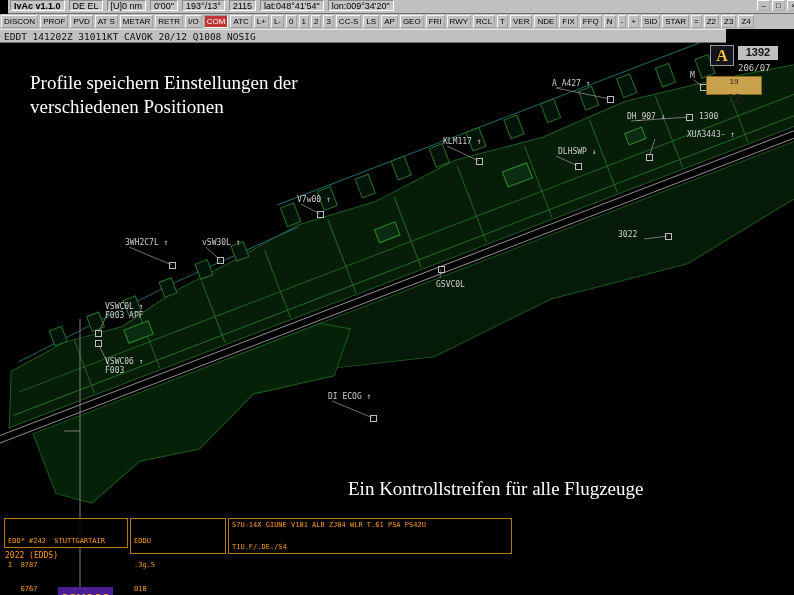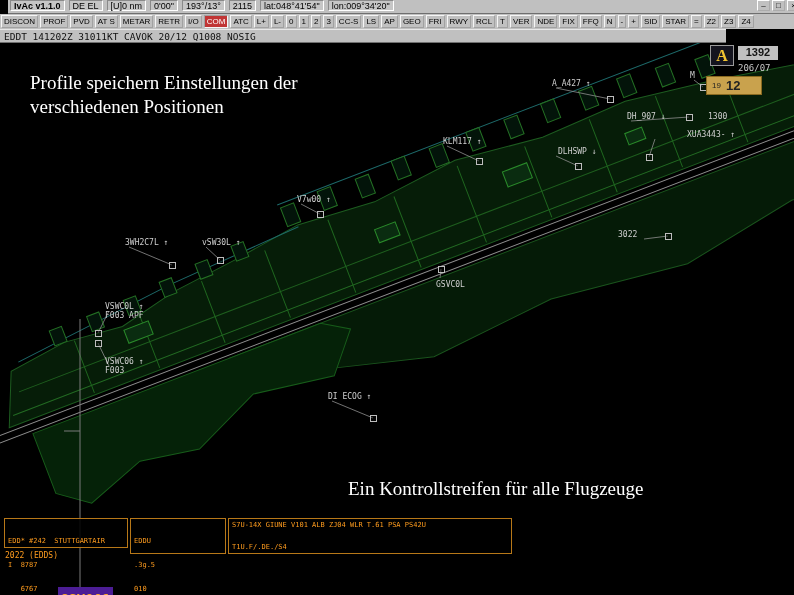--- a/index.html
+++ b/index.html
@@ -54,21 +54,21 @@
   .atis-letter { position:absolute; left:710px; top:2px; width:24px; height:21px;
     background:#14141e; border:1px solid #9a9a9a; color:#f0c330;
     font:bold 16px "Liberation Serif", serif; text-align:center; line-height:20px; z-index:9; }
   .atis-qnh { position:absolute; left:738px; top:3px; width:40px; height:14px;
     background:#c0c0c0; color:#151515; font:bold 11px "Liberation Sans",sans-serif;
     text-align:center; line-height:13px; z-index:9; }
   .atis-wind { position:absolute; left:738px; top:20px; color:#c8c8c8;
     font:9px "DejaVu Sans Mono", monospace; z-index:9; }
   .rwy-box { position:absolute; left:706px; top:33px; width:56px; height:19px;
     background:#c9a24d; border:1px solid #8a6a20; color:#222; z-index:9;
-    display:flex; align-items:center; gap:5px; padding:0 5px; }
+    display:flex; align-items:center; gap:5px; padding:0 5px;flex-direction:column; }
   .rwy-box .rwy { font-size:8px; }
   .rwy-box .temp { font-weight:bold; font-size:13px; }
 
   
   .strip { position:absolute; border:1px solid #b87818; background:rgba(0,0,0,.88);
     color:#ff9c1e; font:7px "DejaVu Sans Mono", monospace; line-height:8px;
     padding:2px 3px; white-space:pre; z-index:9; }
   .strip-left  { left:4px;   top:475px; width:124px; height:30px; }
   .strip-mid   { left:130px; top:475px; width:96px;  height:36px; }
   .strip-right { left:228px; top:475px; width:284px; height:36px;
@@ -231,21 +231,21 @@
     </div>
     <div class="strip-footer">2022 (EDDS)</div>
     <div class="callsign">GSV001</div>
 
   <div class="ac-label" style="left: 552px; top: 36px;">A_A427 ↑</div>
       <div class="ac-target" style="left: 607px; top: 53px;"></div>
       <div class="ac-label" style="left: 690px; top: 28px;">M</div>
       <div class="ac-target" style="left: 700px; top: 41px;"></div>
       <div class="ac-label" style="left: 627px; top: 69px;">DH_907 ↓</div>
       <div class="ac-target" style="left: 686px; top: 71px;"></div>
-      <div class="ac-label" style="left: 699px; top: 69px; margin-left: 9px;">1300</div>
+      <div class="ac-label" style="left: 699px; top: 69px;">1300</div>
       <div class="ac-label" style="left: 443px; top: 94px;">KLM117 ↑</div>
       <div class="ac-target" style="left: 476px; top: 115px;"></div>
       <div class="ac-label" style="left: 651px; top: 87px; margin-left: 36px;">XUA3443- ↑</div>
       <div class="ac-target" style="left: 646px; top: 111px;"></div>
       <div class="ac-label" style="left: 552px; top: 104px; padding-left: 6px;">DLHSWP ↓</div>
       <div class="ac-target" style="left: 575px; top: 120px;"></div>
       <div class="ac-label" style="left: 297px; top: 152px;">V7w00 ↑</div>
       <div class="ac-target" style="left: 317px; top: 168px;"></div>
       <div class="ac-label" style="left: 125px; top: 195px;">3WH2C7L ↑</div>
       <div class="ac-target" style="left: 169px; top: 219px;"></div>

